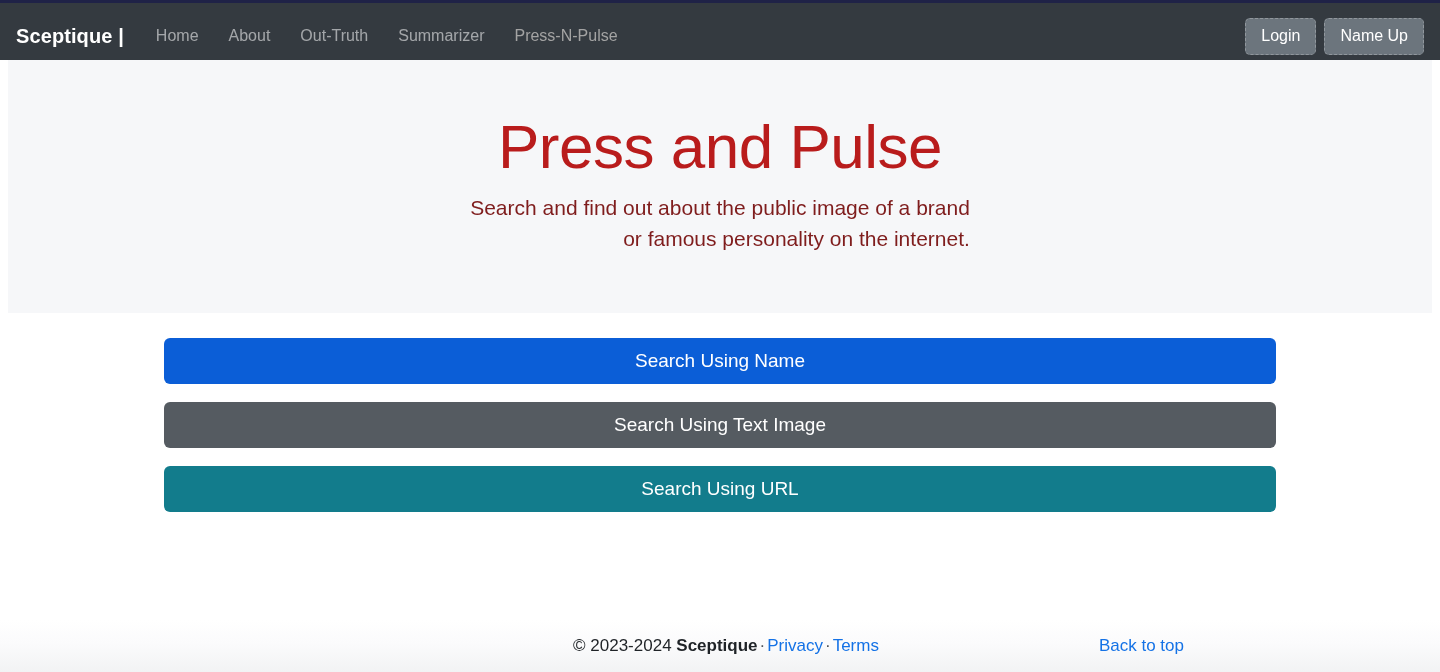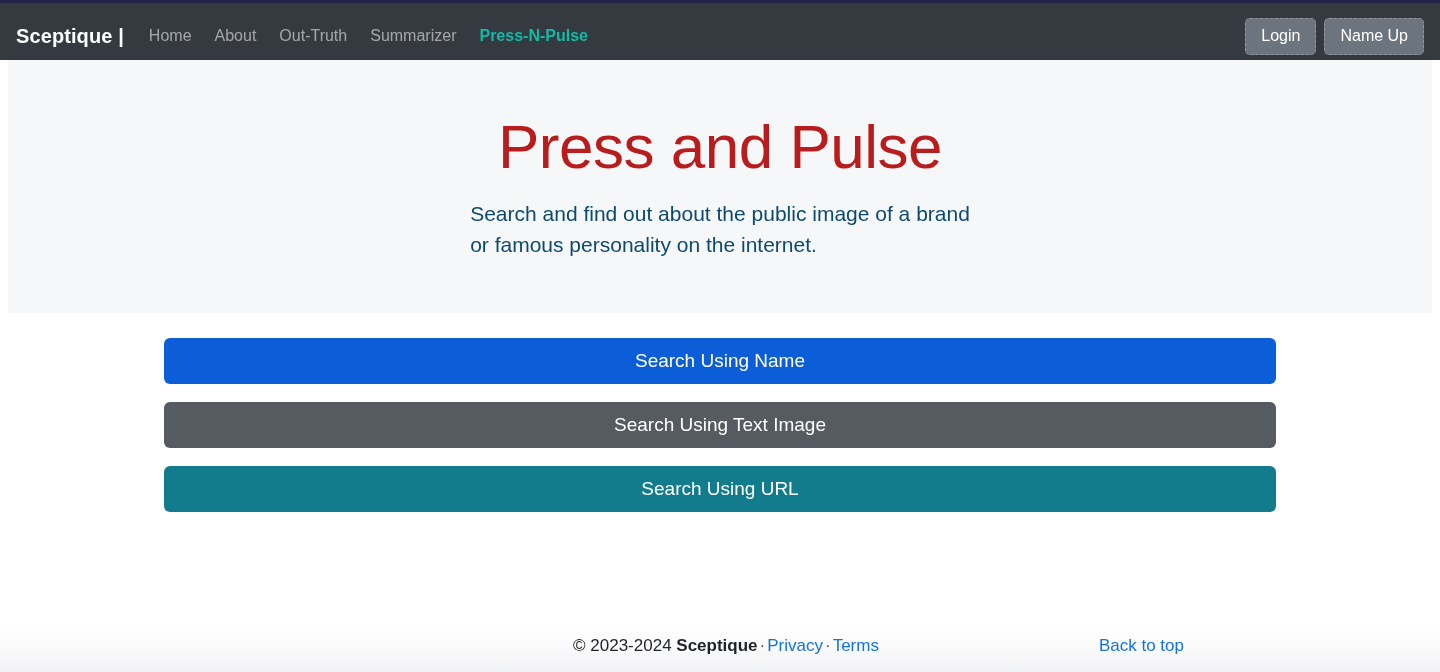--- a/index.html
+++ b/index.html
@@ -58,24 +58,25 @@
     align-items: center;
     gap: 23px;
     flex: 1;
   }
   .nav-link {
     color: rgba(255,255,255,0.55);
     font-size: 16px;
     white-space: nowrap;
     cursor: pointer;
     text-decoration: none;
+    margin-left: 7px;
   }
   .nav-link.active {
-    color: #14b8a6;
-    font-weight: 700;
+    color: #a3a3a3;
+    font-weight: 400;
   }
   .navbar-actions {
     display: flex;
     align-items: center;
     gap: 8px;
   }
   .nav-btn {
     background: #6c757d;
     color: #ffffff;
     font-size: 16px;
@@ -107,24 +108,24 @@
     font-weight: 400;
     color: #b91c1c;
     line-height: 1.1;
     margin: 0 0 8px 0;
     letter-spacing: -0.5px;
     text-align: left;
   }
   .hero-subtitle {
     font-size: 21px;
     font-weight: 400;
-    color: #0c4a6e;
+    color: #7f1d1d;
     line-height: 1.45;
-    margin: 10px;
-    text-align: left;
+    margin: 4px;
+    text-align: right;
     max-width: 640px;
   }
 
   
   .actions {
     position: absolute;
     top: 338px;
     left: 164px;
     width: 1112px;
     display: flex;

